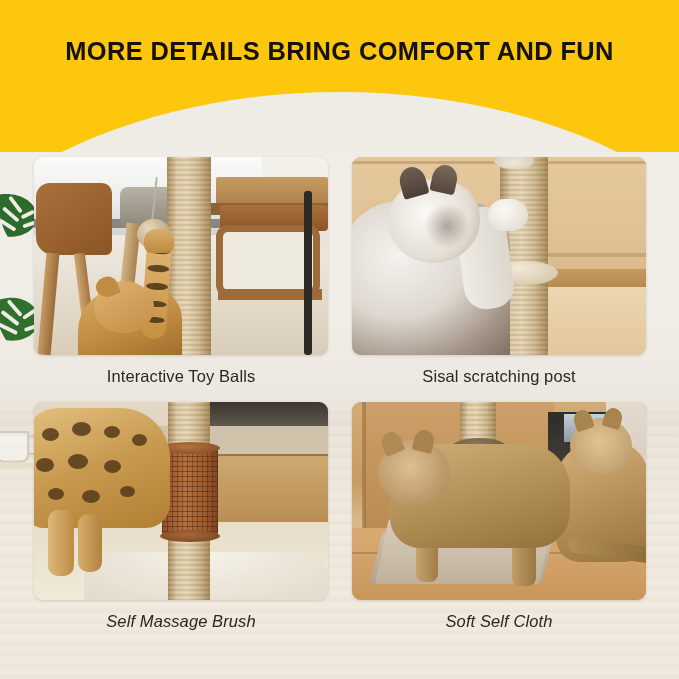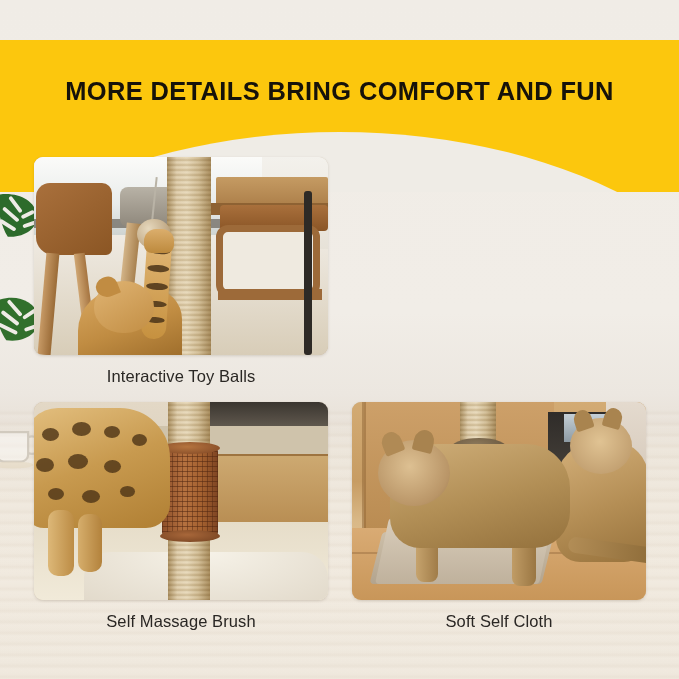--- a/index.html
+++ b/index.html
@@ -107,21 +107,21 @@
 
   
   #grid {
     position: absolute;
     top: 157px;
     left: 34px;
     width: 612px;
   }
   .cell { width: 294px; float: left; }
   .cell.right { margin-left: 24px; }
-  .row2 .cell { margin-top: 10px; }
+  .row2 .cell { margin-top: 10px; font-style: italic; }
   .clear { clear: both; }
 
   .photo {
     position: relative;
     width: 294px;
     height: 198px;
     border-radius: 9px;
     overflow: hidden;
     box-shadow: 0 1px 3px rgba(60,45,25,.16);
     background: #cbb79c;
@@ -277,21 +277,21 @@
   #p4-catB-tail { left:216px; top:140px; width:86px; height:16px; border-radius:10px;
                   background:linear-gradient(to right,#b28d56,#8e6c39); transform:rotate(8deg); }
 </style>
 </head>
 <body>
 
 <div id="page">
 
   <div id="floor-grain"></div>
 
-  <div id="header" style="background: rgb(252, 199, 13); margin-top: 40px;">
+  <div id="header" style="background: rgb(252, 199, 13);">
     <div id="header-arc" style="background: rgb(239, 236, 230);"></div>
     <div id="title" style="color: rgb(22, 18, 10);">MORE DETAILS BRING COMFORT AND FUN</div>
   </div>
 
   <div class="leaf-wrap" id="leaf-1">
     <svg viewBox="0 0 60 70">
       <path d="M2 8 C28 2 54 14 56 34 C58 50 40 64 18 62 C10 50 6 30 2 8 Z" fill="#2d6b2b"></path>
       <path d="M22 12 L34 28 M14 26 L30 40 M10 42 L26 52" stroke="#efece6" stroke-width="5" fill="none" stroke-linecap="round"></path>
       <path d="M50 30 L38 36 M52 44 L40 48" stroke="#efece6" stroke-width="5" fill="none" stroke-linecap="round"></path>
     </svg>
@@ -342,20 +342,40 @@
           <div class="p1-stripe layer" style="left:3px;top:66px;width:21px;height:6px"></div>
           <div class="p1-stripe layer" style="left:4px;top:82px;width:19px;height:6px"></div>
         </div>
         <div class="layer" id="p1-paw"></div>
         <div class="layer" id="p1-cat-head"></div>
         <div class="layer" id="p1-cat-ear"></div>
       </div>
       <div class="caption">Interactive Toy Balls</div>
     </div>
 
+    <div class="cell right">
+      <div class="photo">
+        <div class="layer" id="p2-bg"></div>
+        <div class="layer" id="p2-panel-line1"></div>
+        <div class="layer" id="p2-panel-line2"></div>
+        <div class="layer" id="p2-skirt"></div>
+        <div class="layer" id="p2-floor"></div>
+        <div class="layer post" id="p2-post"></div>
+        <div class="layer" id="p2-tuft"></div>
+        <div class="layer" id="p2-ring"></div>
+        <div class="layer" id="p2-cat-body"></div>
+        <div class="layer" id="p2-cat-arm"></div>
+        <div class="layer" id="p2-cat-paw"></div>
+        <div class="layer" id="p2-cat-head"></div>
+        <div class="layer" id="p2-cat-mask"></div>
+        <div class="layer" id="p2-cat-earL"></div>
+        <div class="layer" id="p2-cat-earR"></div>
+      </div>
+      <div class="caption">Sisal scratching post</div>
+    </div>
 
     <div class="clear"></div>
 
     <div class="row2" style="float:left">
       <div class="cell">
         <div class="photo">
           <div class="layer" id="p3-bg"></div>
           <div class="layer" id="p3-darkstrip"></div>
           <div class="layer" id="p3-wallA"></div>
           <div class="layer" id="p3-cabinet-line"></div>

